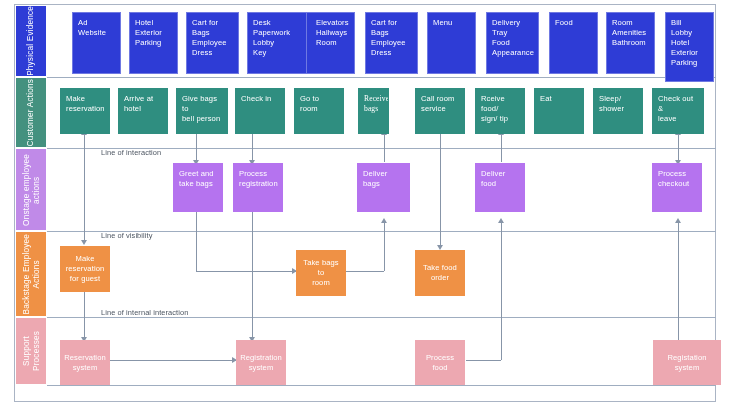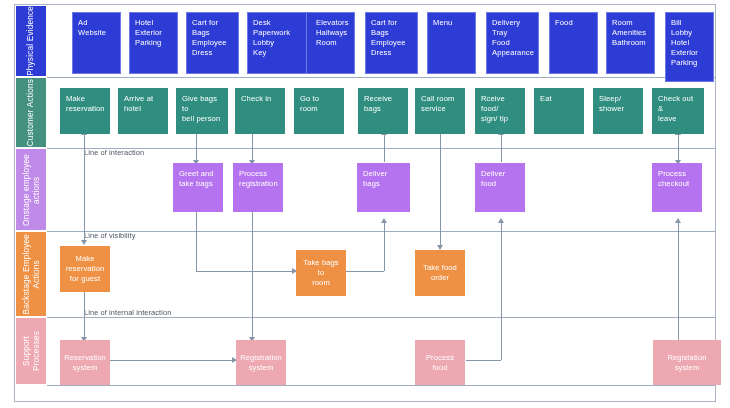--- a/index.html
+++ b/index.html
@@ -20,21 +20,21 @@
       writing-mode:vertical-rl;transform:rotate(180deg);
       color:#ffffff;font-size:8.2px;line-height:9.5px;letter-spacing:.2px;
       text-align:center;font-weight:400;white-space:pre-line;}
 
   
   .band-sep{position:absolute;left:47px;width:669px;height:0;
             border-top:1px solid #9fadc0;}
 
   
   .line-label{position:absolute;color:#4c5561;font-size:7.4px;
-              letter-spacing:.1px;white-space:nowrap;}
+              letter-spacing:.1px;white-space:nowrap;margin-left:17px;}
 
   
   .box{position:absolute;box-sizing:border-box;color:#ffffff;
        font-size:7.6px;line-height:10px;letter-spacing:.1px;
        padding:5px 5px 0 5px;white-space:pre-line;overflow:hidden;}
   .box.ev{background:#2e3cd6;border:1px solid #6f79e2;margin-left:12px;}
   .box.cu{background:#2f8e80;border:1px solid #2f8e80;}
   .box.on{background:#b573ef;border:1px solid #b573ef;}
   .box.bk{background:#ef9145;border:1px solid #ef9145;text-align:center;
           display:flex;align-items:center;justify-content:center;padding:3px;}
@@ -160,21 +160,21 @@
 Parking</div>
 
   <div class="box cu" style="left:60px;top:88px;width:50px;height:46px;">Make
 reservation</div>
   <div class="box cu" style="left:118px;top:88px;width:50px;height:46px;">Arrive at
 hotel</div>
   <div class="box cu" style="left:176px;top:88px;width:52px;height:46px;">Give bags to
 bell person</div>
   <div class="box cu" style="left:235px;top:88px;width:50px;height:46px;">Check in</div>
   <div class="box cu" style="left:294px;top:88px;width:50px;height:46px;">Go to room</div>
-  <div class="box cu" style="left:358px;top:88px;width:50px;height:46px;">Receive bags</div>
+  <div class="box cu" style="left:358px;top:88px;width:31px;height:46px;font-family:Liberation Serif, serif;">Receive bags</div>
   <div class="box cu" style="left:415px;top:88px;width:50px;height:46px;">Call room
 service</div>
   <div class="box cu" style="left:475px;top:88px;width:50px;height:46px;">Rceive food/
 sign/ tip</div>
   <div class="box cu" style="left:534px;top:88px;width:50px;height:46px;">Eat</div>
   <div class="box cu" style="left:593px;top:88px;width:50px;height:46px;">Sleep/
 shower</div>
   <div class="box cu" style="left:652px;top:88px;width:52px;height:46px;">Check out &amp;
 leave</div>
 

